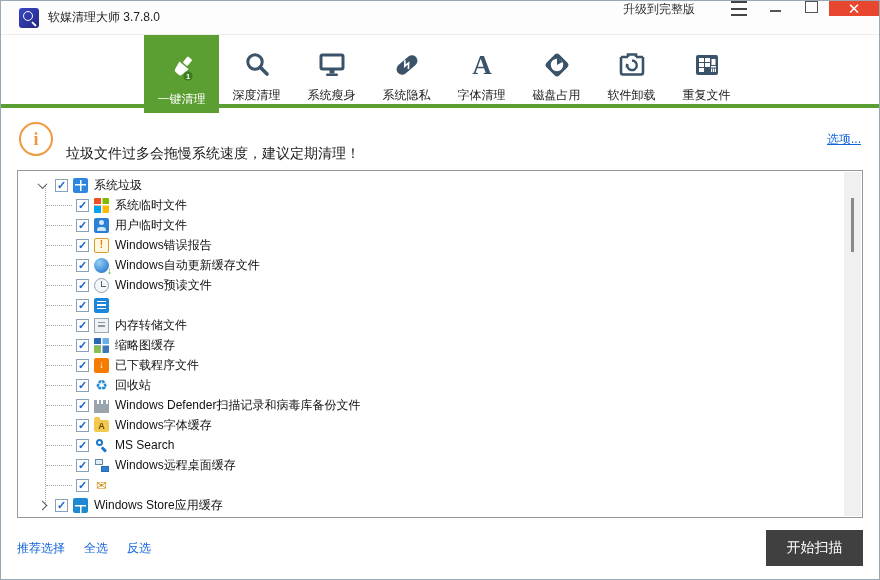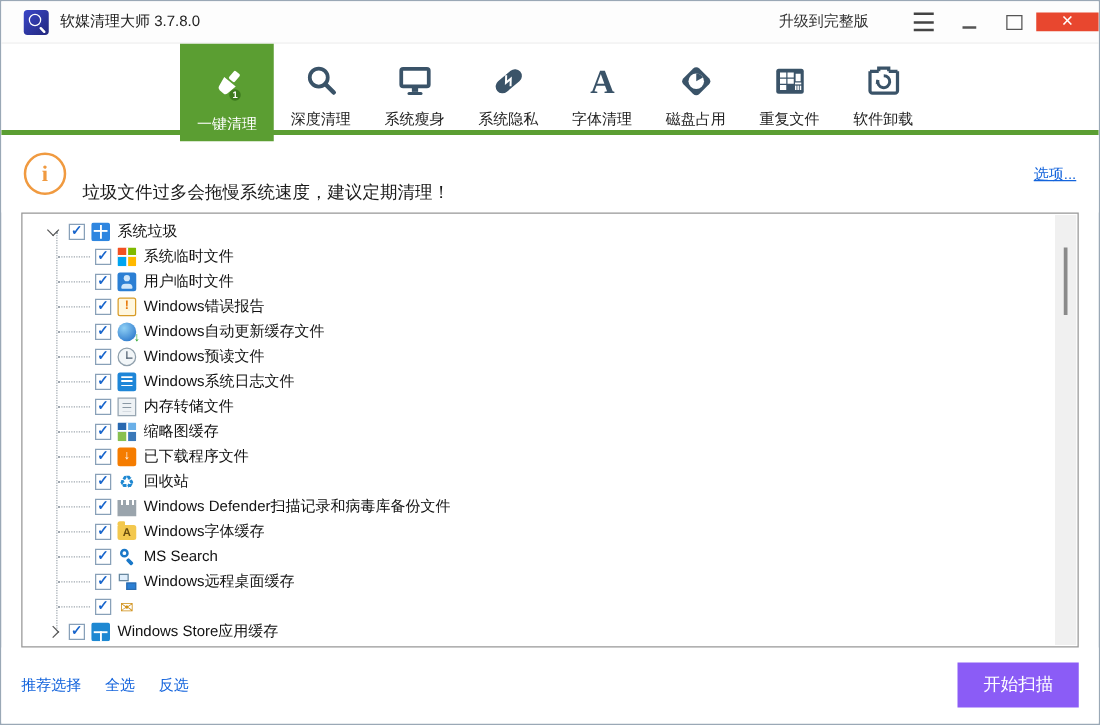--- a/index.html
+++ b/index.html
@@ -8,21 +8,21 @@
   
   .titlebar{height:33px;display:flex;align-items:center;padding-left:18px;background:#fdfdfd;
             border-bottom:1px solid #ededed;}
   .app-icon{width:20px;height:20px;border-radius:3px;background:linear-gradient(135deg,#3a46c8,#23297e);
             position:relative;flex:0 0 20px;}
   .app-icon::before{content:"";position:absolute;top:3.5px;left:3.5px;width:8px;height:8px;
             border:1.6px solid #fff;border-radius:50%;}
   .app-icon::after{content:"";position:absolute;bottom:3px;right:2.5px;width:6px;height:2px;
             background:#fff;transform:rotate(45deg);border-radius:1px;}
   .title-text{font-size:12px;color:#222;margin-left:9px;}
-  .tb-right{margin-left:auto;display:flex;align-items:center;height:33px;font-family:Liberation Mono, monospace;}
+  .tb-right{margin-left:auto;display:flex;align-items:flex-start;height:33px;}
   .upgrade{font-size:12px;color:#333;display:flex;align-items:center;margin-right:26px;cursor:pointer;}
   .winbtn{width:36px;display:flex;align-items:center;justify-content:center;cursor:pointer;}
   .menu-ic{width:16px;height:11px;border-top:2px solid #444;border-bottom:2px solid #444;
            background:linear-gradient(#444,#444) center/16px 2px no-repeat;}
   .min-ic{width:11px;height:1px;border-bottom:2px solid #555;margin-top:8px;}
   .max-ic{width:11px;height:10px;border:1.6px solid #555;}
   .closebtn{width:50px;background:#e8472f;}
   .close-ic{color:#fff;font-size:15px;line-height:1;}
   
   .toolbar{height:73px;position:relative;background:#fff;}
@@ -111,21 +111,21 @@
       border:1.5px solid #6888a0;background:#dfeefc;box-sizing:border-box;}
   .i-remote-desktop-icon::after{content:"";position:absolute;bottom:1px;right:0;width:8px;height:6px;
       border:1.5px solid #2b6cb0;background:#2b7fd4;box-sizing:border-box;}
   .i-live-mail-icon{color:#d09018;font-size:13px;}
   .i-windows-store-icon{background-color:#1e88d2;border-radius:2px;
       background-image:linear-gradient(#fff,#fff),linear-gradient(#fff,#fff);
       background-size:1.5px 9px,11px 1.5px;background-position:center 7px,center 7px;background-repeat:no-repeat;}
   
   .footer{height:60px;display:flex;align-items:center;padding:0 16px;background:#fff;}
   .flink{font-size:12px;color:#1464dc;margin-right:19px;cursor:pointer;}
-  .scan-btn{margin-left:auto;width:97px;height:36px;background:#8b5cf6;color:#fff;border:none;
+  .scan-btn{margin-left:auto;width:97px;height:36px;background:#404040;color:#fff;border:none;
       font-size:14px;font-family:"Liberation Sans",sans-serif;cursor:pointer;}
 </style>
 </head>
 <body>
 
 <div class="win">
 
   <div class="titlebar">
     <span class="app-icon"></span>
     <span class="title-text">软媒清理大师 3.7.8.0</span>
@@ -205,47 +205,47 @@
               <rect x="6" y="6" width="18" height="18" rx="3.5" transform="rotate(45 15 15)" fill="#3a5368"></rect>
               <circle cx="15" cy="15" r="6.2" fill="#fff"></circle>
               <path d="M15 15 L15 8.8 A6.2 6.2 0 0 1 20.3 11.9 z" fill="#3a5368"></path>
             </svg>
           </span>
           <span class="tab-lb">磁盘占用</span>
         </div>
         <div class="tab">
           <span class="tab-ic">
             <svg width="30" height="30" viewBox="0 0 30 30">
+              <path d="M4 7 h7 M4 7 v15.5 a2 2 0 0 0 2 2 h18 a2 2 0 0 0 2 -2 v-15.5 M26 7 h-7 M11 7 v-2.5 h8 v2.5" fill="none" stroke="#3a5368" stroke-width="2.6"></path>
+              <path d="M15 10.5 a4.8 4.8 0 1 1 -4.6 3.4" fill="none" stroke="#3a5368" stroke-width="2.4"></path>
+              <path d="M11.6 15.8 l-3 1.6 l0.3 -3.6 z" fill="#3a5368"></path>
+            </svg>
+          </span>
+          <span class="tab-lb">软件卸载</span>
+        </div>
+        <div class="tab">
+          <span class="tab-ic">
+            <svg width="30" height="30" viewBox="0 0 30 30">
               <rect x="4" y="5" width="22" height="20" rx="2" fill="#3a5368"></rect>
               <g fill="#fff">
                 <rect x="7" y="8" width="5" height="4"></rect>
                 <rect x="13" y="8" width="5" height="4"></rect>
                 <rect x="7" y="13" width="5" height="4"></rect>
                 <rect x="13" y="13" width="5" height="4"></rect>
                 <rect x="7" y="18" width="5" height="4"></rect>
                 <rect x="19.5" y="9" width="4" height="6"></rect>
                 <rect x="19" y="16" width="5" height="1.5"></rect>
                 <rect x="19" y="18.5" width="1.2" height="3.5"></rect>
                 <rect x="20.9" y="18.5" width="1.2" height="3.5"></rect>
                 <rect x="22.8" y="18.5" width="1.2" height="3.5"></rect>
               </g>
             </svg>
           </span>
           <span class="tab-lb">重复文件</span>
         </div>
-        <div class="tab">
-          <span class="tab-ic">
-            <svg width="30" height="30" viewBox="0 0 30 30">
-              <path d="M4 7 h7 M4 7 v15.5 a2 2 0 0 0 2 2 h18 a2 2 0 0 0 2 -2 v-15.5 M26 7 h-7 M11 7 v-2.5 h8 v2.5" fill="none" stroke="#3a5368" stroke-width="2.6"></path>
-              <path d="M15 10.5 a4.8 4.8 0 1 1 -4.6 3.4" fill="none" stroke="#3a5368" stroke-width="2.4"></path>
-              <path d="M11.6 15.8 l-3 1.6 l0.3 -3.6 z" fill="#3a5368"></path>
-            </svg>
-          </span>
-          <span class="tab-lb">软件卸载</span>
-        </div>
       </div>
     <div class="green-line"></div>
   </div>
 
   <div class="infobar">
     <span class="info-icon">i</span>
     <span class="info-msg">垃圾文件过多会拖慢系统速度，建议定期清理！</span>
     <span class="options-link">选项...</span>
   </div>
 
@@ -287,21 +287,20 @@
         <div class="row lvl1">
           <span class="conn"></span>
           <span class="cbx">✓</span>
           <span class="ticon i-prefetch-icon"></span>
           <span class="rlabel">Windows预读文件</span>
         </div>
         <div class="row lvl1">
           <span class="conn"></span>
           <span class="cbx">✓</span>
           <span class="ticon i-system-log-icon"></span>
-          <span class="rlabel">Windows系统日志文件</span>
         </div>
         <div class="row lvl1">
           <span class="conn"></span>
           <span class="cbx">✓</span>
           <span class="ticon i-memory-dump-icon"></span>
           <span class="rlabel">内存转储文件</span>
         </div>
         <div class="row lvl1">
           <span class="conn"></span>
           <span class="cbx">✓</span>

